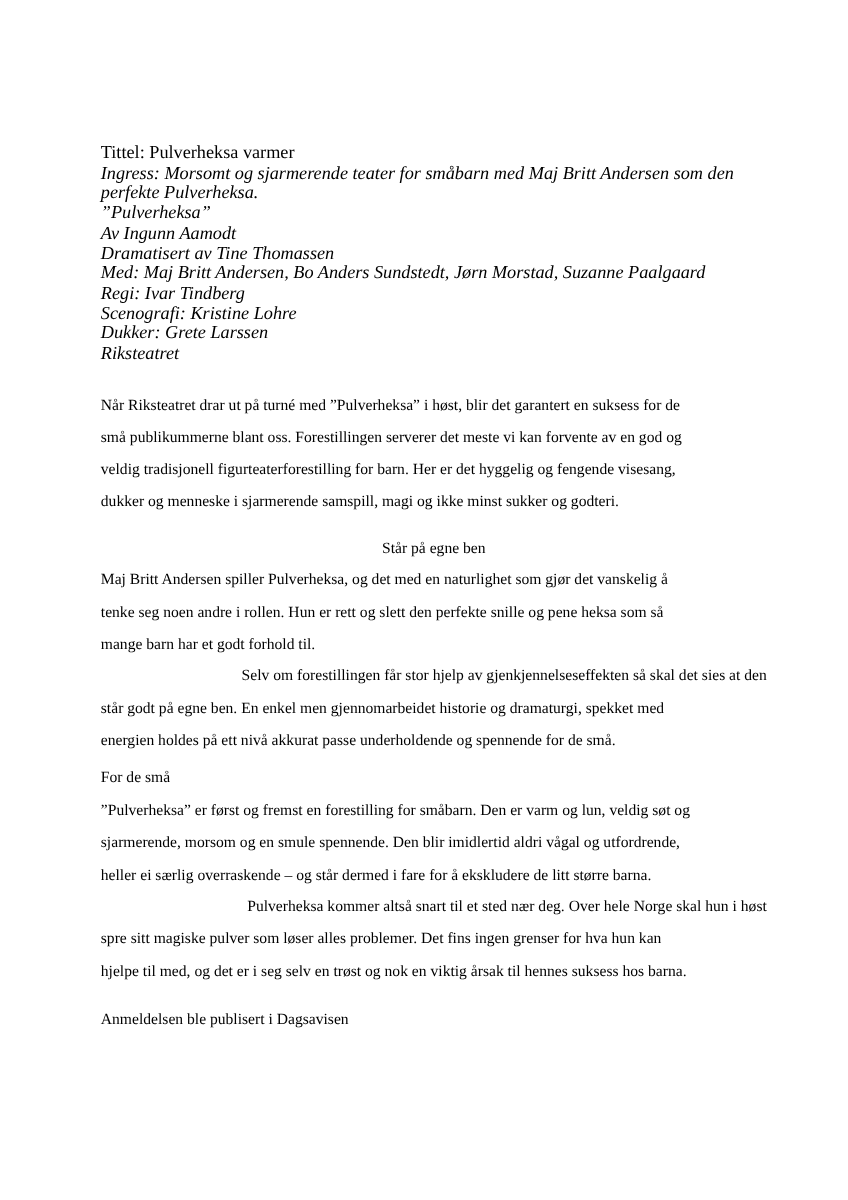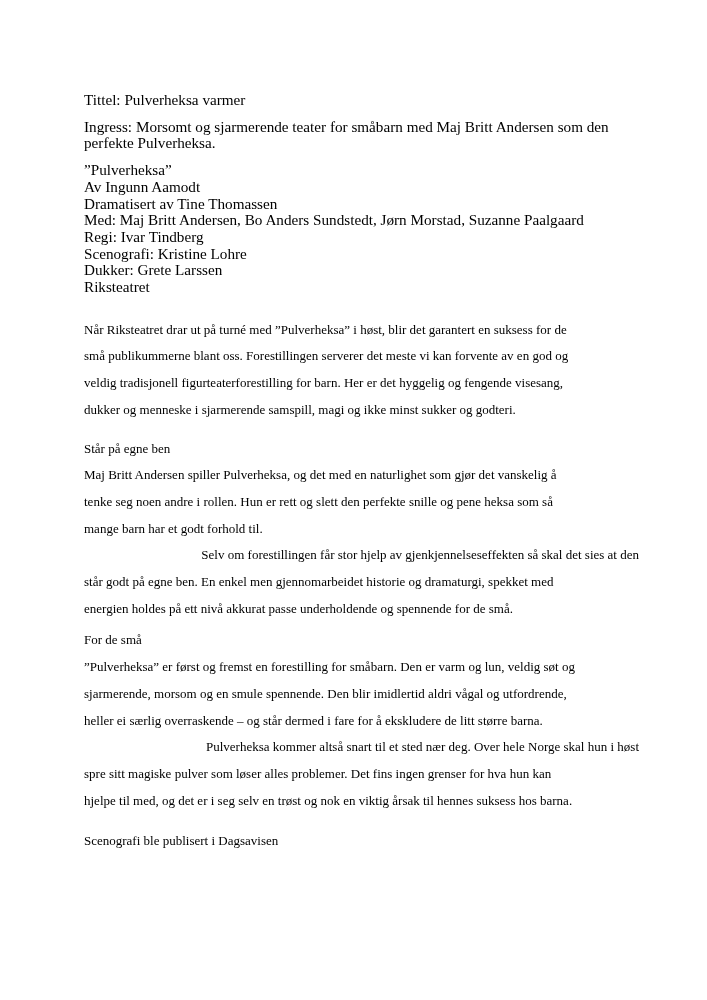--- a/index.html
+++ b/index.html
@@ -10,50 +10,50 @@
   body {
     width: 707px;
     height: 1000px;
     overflow: hidden;
   }
   .page {
     box-sizing: border-box;
     width: 707px;
     height: 1000px;
     background: #ffffff;
-    padding: 92px 68px 0 84px;
+    padding: 120px 68px 0 84px;
     font-family: "Liberation Serif", "DejaVu Serif", serif;
     color: #000000;
     -webkit-font-smoothing: antialiased;
   }
   
   .meta {
     margin: 0;
     font-size: 15.2px;
     line-height: 16.7px;
     white-space: pre-line;
   }
   .meta div {
     white-space: nowrap;
     line-height: 16.7px;
   }
-  .gap { margin-top: 10px; }
+  .gap { margin-top: 0; font-style: italic; }
 
   
   .body {
     margin: 0;
     font-size: 13px;
     line-height: 26.7px;
   }
   .body div {
     white-space: nowrap;
     line-height: 26.7px;
   }
   .para-intro   { margin-top: 21px; }
-  .sect-head-1  { margin-top: 12px; }
+  .sect-head-1  { margin-top: 12px; text-align: center; }
   .sect-head-2  { margin-top: 5px; }
   .pub-note     { margin-top: 14px; }
   .indent div:first-child { text-indent: 42px; text-align: right; }
 </style>
 </head>
 <body>
 
 <div class="page">
 
   <p class="meta">Tittel: Pulverheksa varmer</p>
@@ -92,15 +92,15 @@
       <div>sjarmerende, morsom og en smule spennende. Den blir imidlertid aldri vågal og utfordrende,</div>
       <div>heller ei særlig overraskende – og står dermed i fare for å ekskludere de litt større barna.</div>
     </div>
 
   <div class="body indent">
       <div>Pulverheksa kommer altså snart til et sted nær deg. Over hele Norge skal hun i høst</div>
       <div>spre sitt magiske pulver som løser alles problemer. Det fins ingen grenser for hva hun kan</div>
       <div>hjelpe til med, og det er i seg selv en trøst og nok en viktig årsak til hennes suksess hos barna.</div>
     </div>
 
-  <p class="body pub-note">Scenografi ble publisert i Dagsavisen</p>
+  <p class="body pub-note">Anmeldelsen ble publisert i Dagsavisen</p>
 
 </div>
 
 </body></html>

